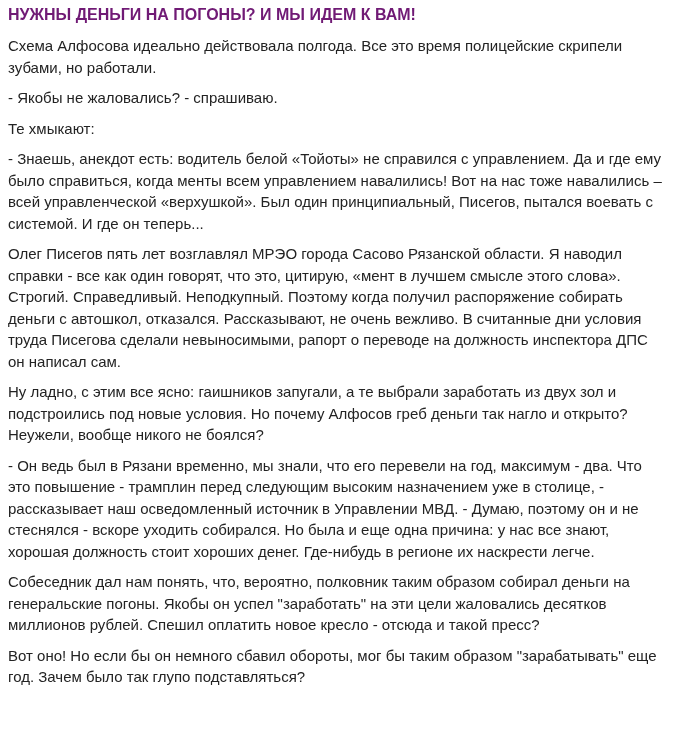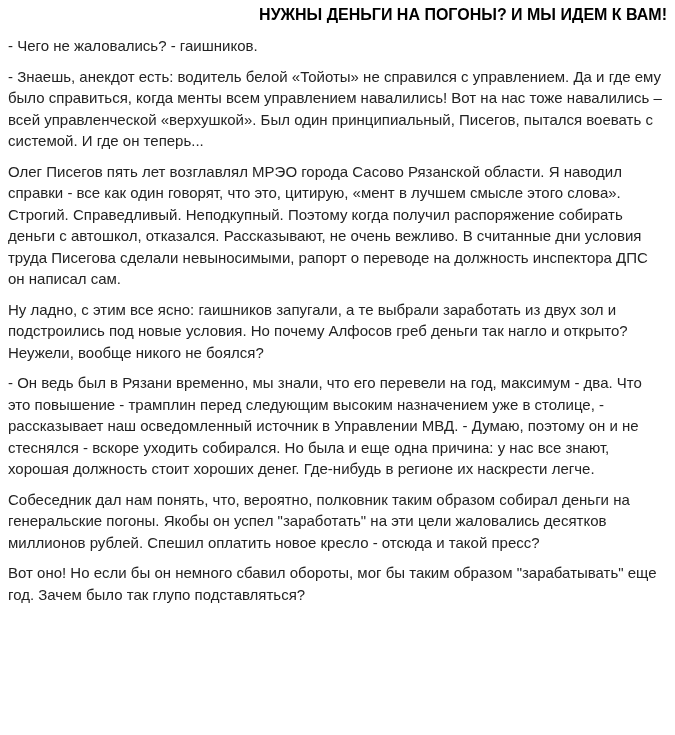--- a/index.html
+++ b/index.html
@@ -16,40 +16,41 @@
   .article {
     box-sizing: border-box;
     width: 675px;
     padding: 5px 8px 0 8px;
   }
   .article h1 {
     margin: 0 0 10px 0;
     font-size: 16px;
     line-height: 20px;
     font-weight: 700;
-    color: #000000;
+    color: #701a75;
     letter-spacing: 0;
-    text-align: right;
   }
   .article p {
     margin: 0 0 9px 0;
     font-size: 15px;
     line-height: 21.5px;
     font-weight: 400;
     color: #232323;
     letter-spacing: 0;
   }
 </style>
 </head>
 <body>
 
 <div class="article">
   <h1>НУЖНЫ ДЕНЬГИ НА ПОГОНЫ? И МЫ ИДЕМ К ВАМ!</h1>
   <div id="article-body">
-      <p>- Чего не жаловались? - гаишников.</p>
+      <p>Схема Алфосова идеально действовала полгода. Все это время полицейские скрипели зубами, но работали.</p>
+      <p>- Якобы не жаловались? - спрашиваю.</p>
+      <p>Те хмыкают:</p>
       <p>- Знаешь, анекдот есть: водитель белой «Тойоты» не справился с управлением. Да и где ему было справиться, когда менты всем управлением навалились! Вот на нас тоже навалились – всей управленческой «верхушкой». Был один принципиальный, Писегов, пытался воевать с системой. И где он теперь...</p>
       <p>Олег Писегов пять лет возглавлял МРЭО города Сасово Рязанской области. Я наводил справки - все как один говорят, что это, цитирую, «мент в лучшем смысле этого слова». Строгий. Справедливый. Неподкупный. Поэтому когда получил распоряжение собирать деньги с автошкол, отказался. Рассказывают, не очень вежливо. В считанные дни условия труда Писегова сделали невыносимыми, рапорт о переводе на должность инспектора ДПС он написал сам.</p>
       <p>Ну ладно, с этим все ясно: гаишников запугали, а те выбрали заработать из двух зол и подстроились под новые условия. Но почему Алфосов греб деньги так нагло и открыто? Неужели, вообще никого не боялся?</p>
       <p>- Он ведь был в Рязани временно, мы знали, что его перевели на год, максимум - два. Что это повышение - трамплин перед следующим высоким назначением уже в столице, - рассказывает наш осведомленный источник в Управлении МВД. - Думаю, поэтому он и не стеснялся - вскоре уходить собирался. Но была и еще одна причина: у нас все знают, хорошая должность стоит хороших денег. Где-нибудь в регионе их наскрести легче.</p>
       <p>Собеседник дал нам понять, что, вероятно, полковник таким образом собирал деньги на генеральские погоны. Якобы он успел "заработать" на эти цели жаловались десятков миллионов рублей. Спешил оплатить новое кресло - отсюда и такой пресс?</p>
       <p>Вот оно! Но если бы он немного сбавил обороты, мог бы таким образом "зарабатывать" еще год. Зачем было так глупо подставляться?</p>
     </div>
 </div>
 
 </body></html>

